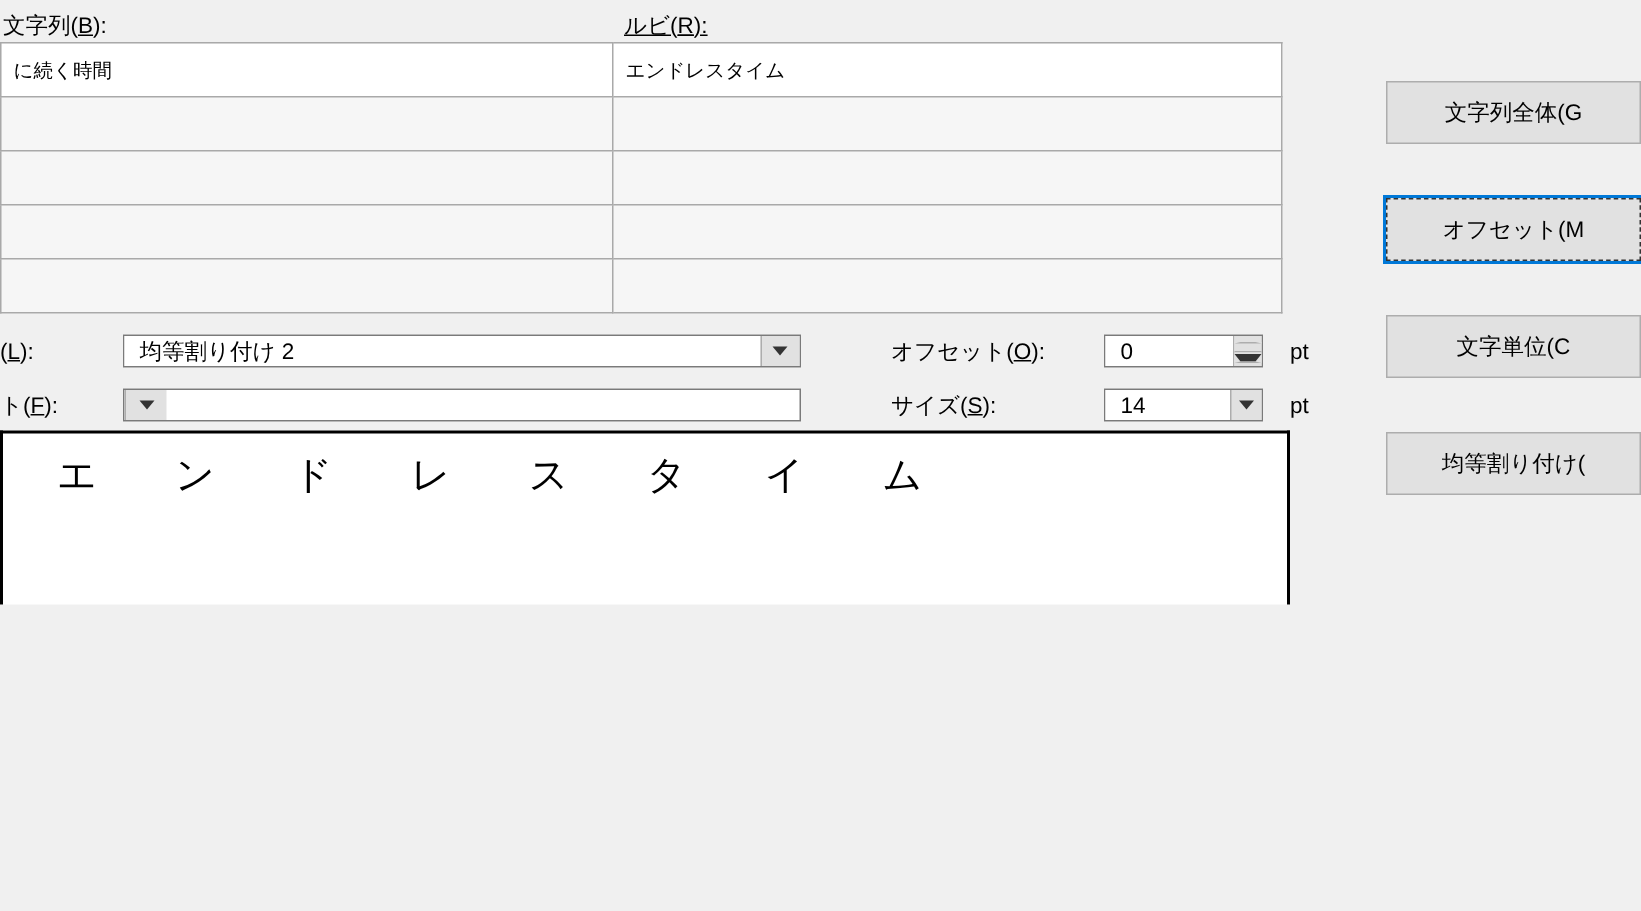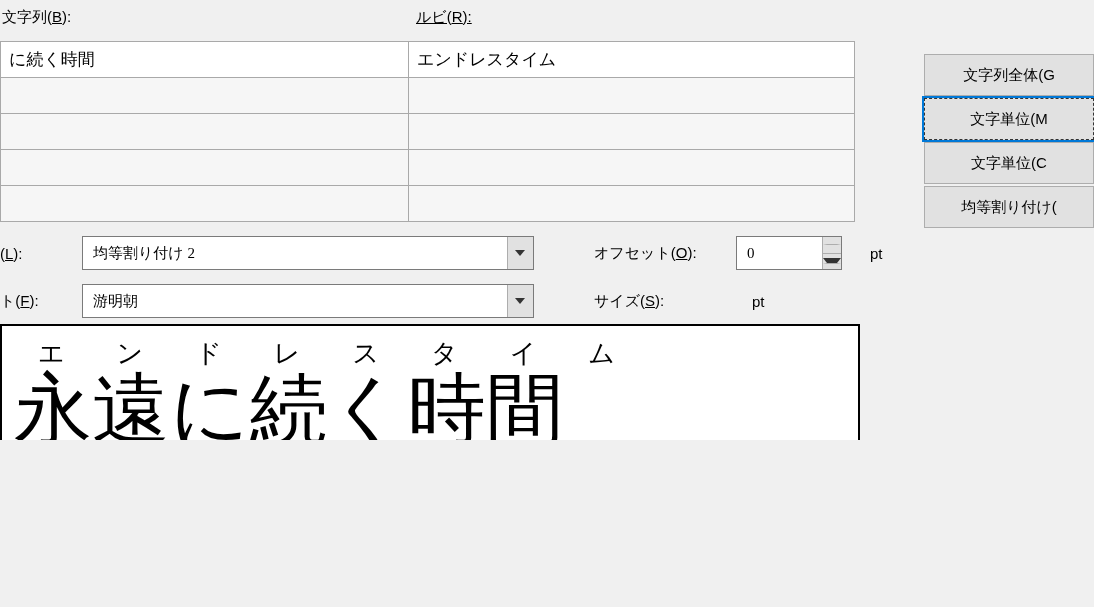--- a/index.html
+++ b/index.html
@@ -12,21 +12,21 @@
       overflow: hidden;
       position: relative;
     }
     .container {
       padding: 8px 0 0 0;
     }
 
     
     .label-row {
       display: flex;
-      margin-bottom: 14px;
+      margin-bottom: 1px;
     }
     .label-mojiretsu {
       width: 408px;
       padding-left: 2px;
     }
     .label-ruby {
       padding-left: 8px;
       text-decoration: underline;
     }
     .underline-key { text-decoration: underline; }
@@ -41,37 +41,37 @@
       height: 36px;
       background: #ffffff;
       padding: 0;
     }
     .grid-table td input {
       border: none;
       width: 100%;
       height: 100%;
       padding: 4px 8px;
       font-family: inherit;
-      font-size: 17px;
+      font-size: 13px;
       outline: none;
       background: transparent;
     }
     .grid-table tr:first-child td { background: #ffffff; }
     .grid-table tr:not(:first-child) td { background: #f6f6f6; }
     .col-left { width: 408px; }
     .col-right { width: 446px; }
 
     
     .right-buttons {
       position: absolute;
       right: 0;
       top: 54px;
       display: flex;
       flex-direction: column;
-      gap: 2px;
+      gap: 36px;
     }
     .btn {
       height: 42px;
       min-width: 170px;
       background: #e1e1e1;
       border: 1px solid #adadad;
       font-family: inherit;
       font-size: 15px;
       text-align: center;
       padding: 0 10px;
@@ -89,22 +89,21 @@
       align-items: center;
       margin-top: 14px;
       gap: 12px;
     }
     .form-row .fl { width: 70px; text-align: left; padding-left: 0; }
     .combo {
       display: flex;
       align-items: stretch;
       border: 1px solid #7a7a7a;
       background: #fff;
-      height: 34px;
-      font-family: Liberation Serif, serif;
+      height: 22px;
     }
     .combo input {
       border: none;
       padding: 4px 10px;
       font-family: inherit;
       font-size: 15px;
       outline: none;
       width: 100%;
     }
     .combo .drop {
@@ -144,21 +143,21 @@
       border-bottom: 5px solid #333;
     }
     .tri-down {
       width: 0; height: 0;
       border-left: 4px solid transparent;
       border-right: 4px solid transparent;
       border-top: 5px solid #333;
     }
     .combo.wide { width: 452px; }
     .combo.num { width: 106px; }
-    .unit { margin-left: 16px; }
+    .unit { margin-left: 6px; }
 
     .second-col-label { margin-left: 48px; width: 130px; }
 
     .preview-label { margin-top: 22px; margin-left: 0; }
 
     .preview-box {
       margin-top: 6px;
       margin-left: 0;
       width: 860px;
       height: 116px;
@@ -217,21 +216,21 @@
     </tr>
     <tr>
       <td class="col-left"><input type="text" style=""></td>
       <td class="col-right"><input type="text" style=""></td>
     </tr>
   </tbody>
     </table>
 
   <div class="right-buttons">
     <button class="btn">文字列全体(G</button>
-    <button class="btn focused">文字単位(M</button>
+    <button class="btn focused">オフセット(M</button>
     <button class="btn">文字単位(C</button>
     <button class="btn">均等割り付け(</button>
   </div>
 
   <div class="form-row">
     <div class="fl">
       <span>(</span><span class="underline-key">L</span><span>):</span>
     </div>
     <div class="combo wide">
       <input type="text" value="均等割り付け 2" style="">
@@ -254,30 +253,34 @@
       </div>
     </div>
     <div class="unit">pt</div>
   </div>
 
   <div class="form-row">
     <div class="fl">
       <span>ト(</span><span class="underline-key">F</span><span>):</span>
     </div>
     <div class="combo wide">
-      <input type="text" value="游明朝" style="">
       <div class="drop">
           <div class="chev"></div>
         </div>
     </div>
     <div class="second-col-label">
       <span>サイズ(</span><span class="underline-key">S</span><span>):</span>
     </div>
+    <div class="combo num">
+      <input type="text" value="14" style="">
+      <div class="drop">
+          <div class="chev"></div>
+        </div>
+    </div>
     <div class="unit">pt</div>
   </div>
 
 
   <div class="preview-box">
     <div class="preview-ruby">エンドレスタイム</div>
-    <div class="preview-base">永遠に続く時間</div>
   </div>
 
 </div>
 
 </body></html>

